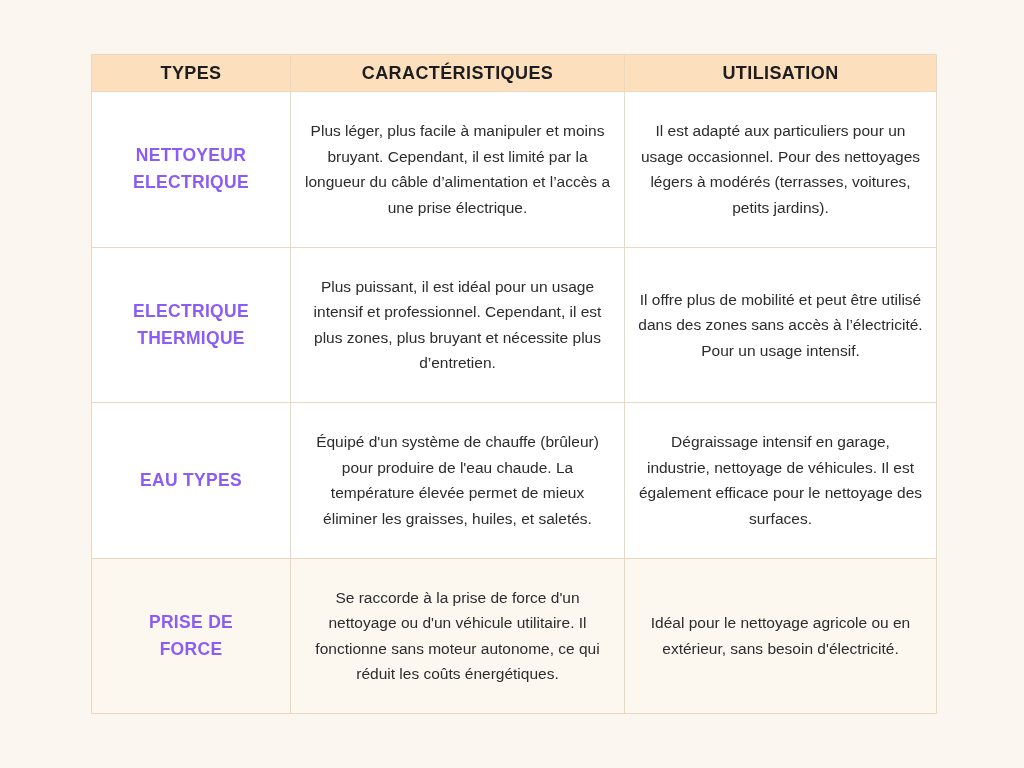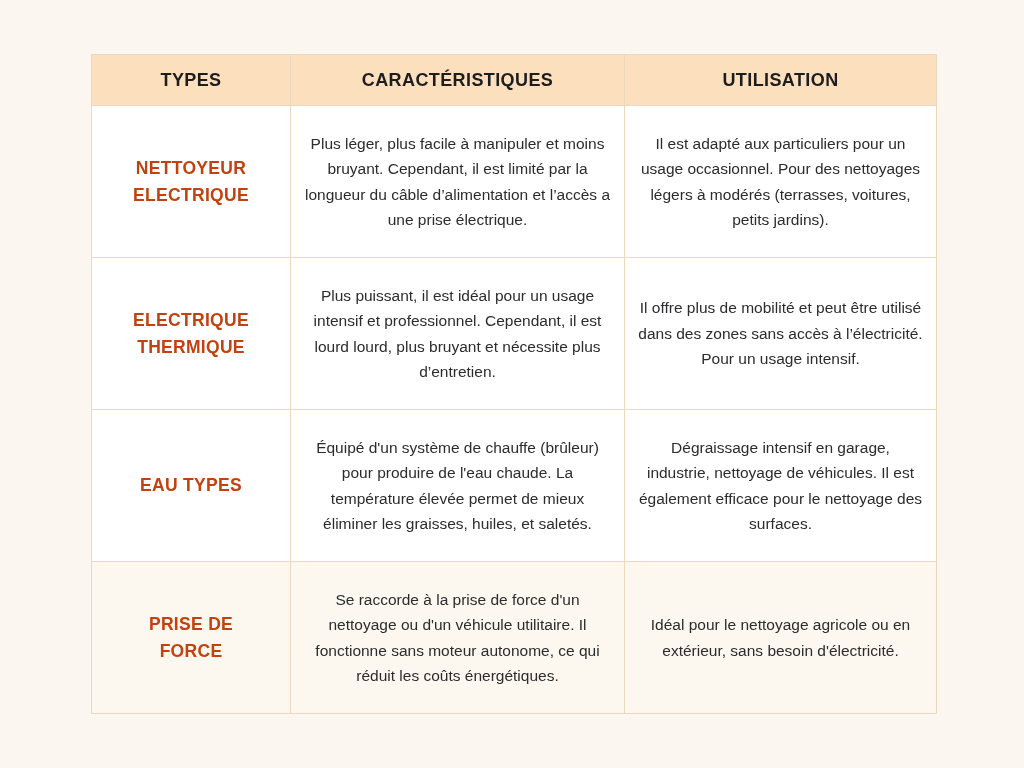--- a/index.html
+++ b/index.html
@@ -19,35 +19,35 @@
     border-collapse: collapse;
     table-layout: fixed;
     background: #FFFFFF;
   }
   .comparison-table th,
   .comparison-table td {
     border: 1px solid #EBD8BF;
     text-align: center;
     vertical-align: middle;
   }
-  .comparison-table thead tr { height: 51px; }
+  .comparison-table thead tr { height: 37px; }
   .comparison-table tbody tr { height: 152px; }
   .comparison-table th {
     background: #FCDFBD;
     font-size: 18px;
     font-weight: 700;
     letter-spacing: 0.4px;
     color: #1D1D1F;
   }
   td.type-cell {
     font-size: 17.5px;
     font-weight: 700;
     letter-spacing: 0.3px;
     line-height: 27px;
-    color: #c2410c;
+    color: #8b5cf6;
     padding: 0 28px;
   }
   td.text-cell {
     font-size: 15.5px;
     line-height: 25.5px;
     color: #2C2C2E;
     padding: 16px 13px;
     margin-left: 16px;
   }
   tr.row-cream td { background: #FCF8F0; }
@@ -72,21 +72,21 @@
     </tr>
   </thead>
   <tbody>
     <tr>
       <td class="type-cell">NETTOYEUR ELECTRIQUE</td>
       <td class="text-cell">Plus léger, plus facile à manipuler et moins bruyant. Cependant, il est limité par la longueur du câble d’alimentation et l’accès a une prise électrique.</td>
       <td class="text-cell">Il est adapté aux particuliers pour un usage occasionnel. Pour des nettoyages légers à modérés (terrasses, voitures, petits jardins).</td>
     </tr>
     <tr>
       <td class="type-cell">ELECTRIQUE THERMIQUE</td>
-      <td class="text-cell">Plus puissant, il est idéal pour un usage intensif et professionnel. Cependant, il est lourd lourd, plus bruyant et nécessite plus d’entretien.</td>
+      <td class="text-cell">Plus puissant, il est idéal pour un usage intensif et professionnel. Cependant, il est plus zones, plus bruyant et nécessite plus d’entretien.</td>
       <td class="text-cell">Il offre plus de mobilité et peut être utilisé dans des zones sans accès à l’électricité. Pour un usage intensif.</td>
     </tr>
     <tr>
       <td class="type-cell">EAU TYPES</td>
       <td class="text-cell">Équipé d'un système de chauffe (brûleur) pour produire de l'eau chaude. La température élevée permet de mieux éliminer les graisses, huiles, et saletés.</td>
       <td class="text-cell">Dégraissage intensif en garage, industrie, nettoyage de véhicules. Il est également efficace pour le nettoyage des surfaces.</td>
     </tr>
     <tr class="row-cream">
       <td class="type-cell">PRISE DE FORCE</td>
       <td class="text-cell">Se raccorde à la prise de force d'un nettoyage ou d'un véhicule utilitaire. Il fonctionne sans moteur autonome, ce qui réduit les coûts énergétiques.</td>

